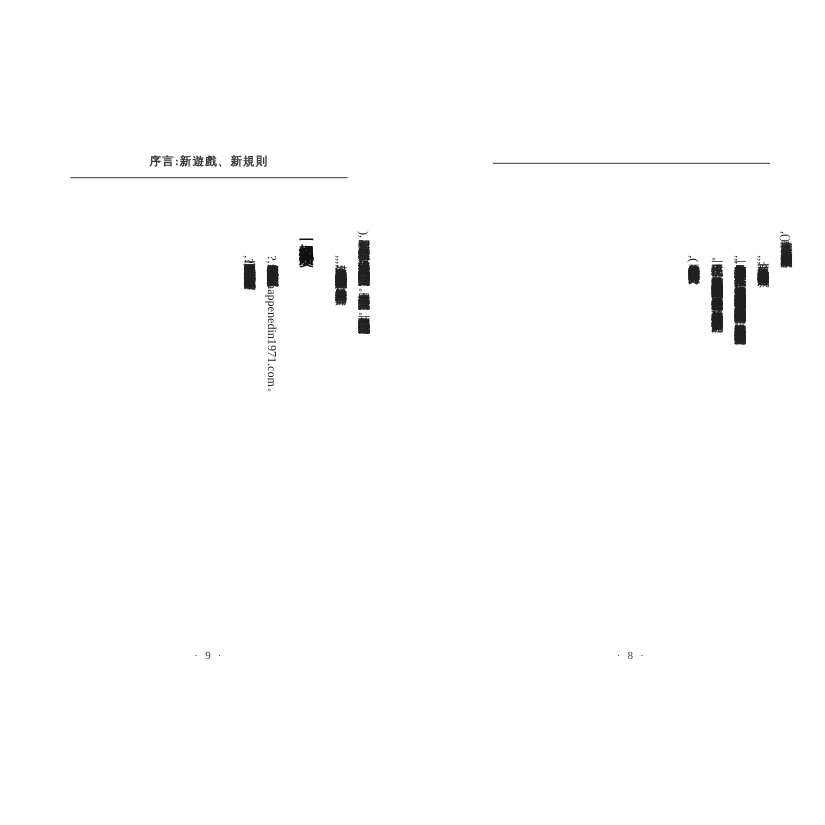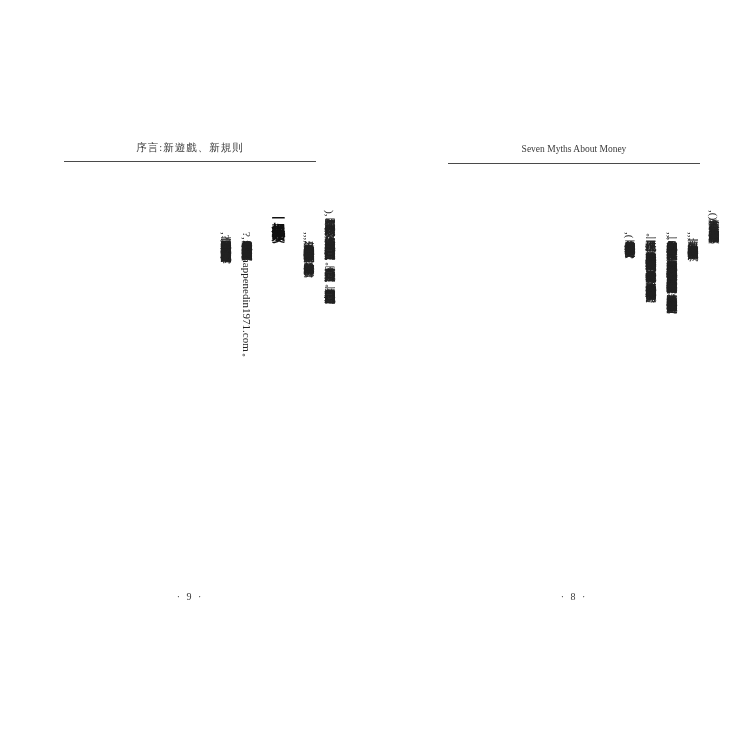--- a/index.html
+++ b/index.html
@@ -5,21 +5,21 @@
   html,body{margin:0;padding:0;}
   body{
     width:750px;height:750px;background:#ffffff;overflow:hidden;position:relative;
     font-family:"Liberation Serif","DejaVu Serif",serif;
     color:#222222;
   }
   .page{position:absolute;top:0;width:300px;height:750px;}
   .page.left{left:40px;}
   .page.right{left:424px;}
 
-  .running-head{position:absolute;top:141px;left:0;width:100%;text-align:center;}
+  .running-head{position:absolute;top:141px;left:0;width:100%;text-align:center;font-weight:bold;}
   .rh-zh{font-size:10.5px;line-height:13px;letter-spacing:1px;color:#3a3a3a;}
   .rh-en{font-size:9.5px;line-height:13px;margin-top:2px;color:#3a3a3a;}
   .rh-rule{height:1px;background:#4a4a4a;width:252px;margin:7px auto 0 auto;}
 
   .vbody{
     position:absolute;top:210px;left:0;width:300px;height:376px;
     writing-mode:vertical-rl;text-orientation:mixed;
     font-size:11px;line-height:21px;letter-spacing:0;
   }
   .vbody p{margin:0;padding:0;}
@@ -53,21 +53,20 @@
       <h3 class="section-heading">一切從那年開始改變</h3>
       <p class="body-text indent">為什麼現在的情況和半個世紀前差那麼多?想解釋這個問題,我們可以先從我最愛的一個網站說起:wtfhappenedin1971.com。</p>
       <p class="body-text indent">一開始只是幾個匿名社群帳號開的玩笑,「一九七一年到底發生了什麼事?」這個網站蒐集了大量圖表,揭示從一九七〇年代初期開始的一連串出人</p>
     </div>
 
     <div class="pagenum">· 9 ·</div>
   </section>
 
   <section class="page right">
     <header class="running-head">
-      <div class="rh-en">Seven Myths About Money</div>
       <div class="rh-rule"></div>
     </header>
 
     <div class="vbody">
       <p class="body-text">聽這本書,或是在(相對)舒適的狀況下,在長途移動中閱讀本書,</p>
       <p class="body-text indent">然而,對一般人來說,有一個領域的生活卻沒有變得比以前好;那就是「金錢」。</p>
       <p class="body-text indent">如果你在一九六〇年代高中畢業,你當時不需要大學學歷,也不必背學貸,就可以直接投入職業生涯。一個人賺錢就足以養活一家人,只要存下四年的薪水,就能買下一間一般的房子,接下來你還會經歷一段任何資產都快速增值的時期,包括你住的房子,而且,甚至到了退休時,無論金融市場表現好壞,你還有機會領到與最後薪資相關的退休金。當時,只要順著主流從學校走入職場,再照著身邊人的理財方式去做,就有機會過上穩定舒適的財務生活。</p>
       <p class="body-text indent">現在情況已經不一樣了。如果你順著現在社會設定好的路走,可能就會上大學,但並不是因為你真的很想學習,而是因為這幾乎是找到工作唯一的途徑。然後畢業時背上一筆要花大半輩子才能還清的學貸。接著你會發現,需要兩份薪水才能養得起一家人,而且得等到三十幾歲過後,才有能力負擔房子。</p>
       <p class="body-text indent">如果你想要舒適退休,那你需要非常努力儲蓄來投資(同時還要努力存錢</p>
     </div>

